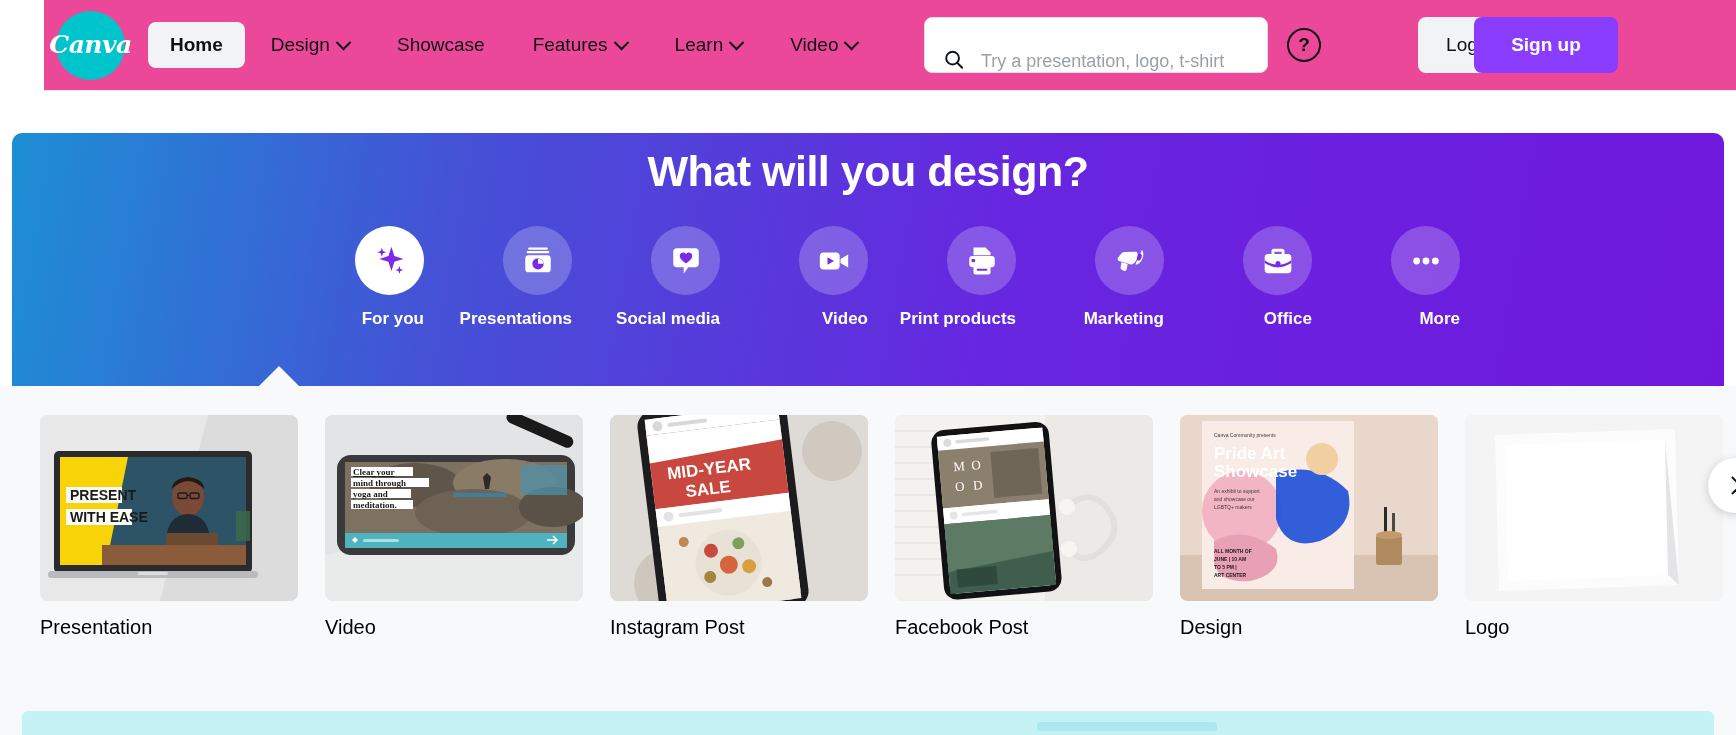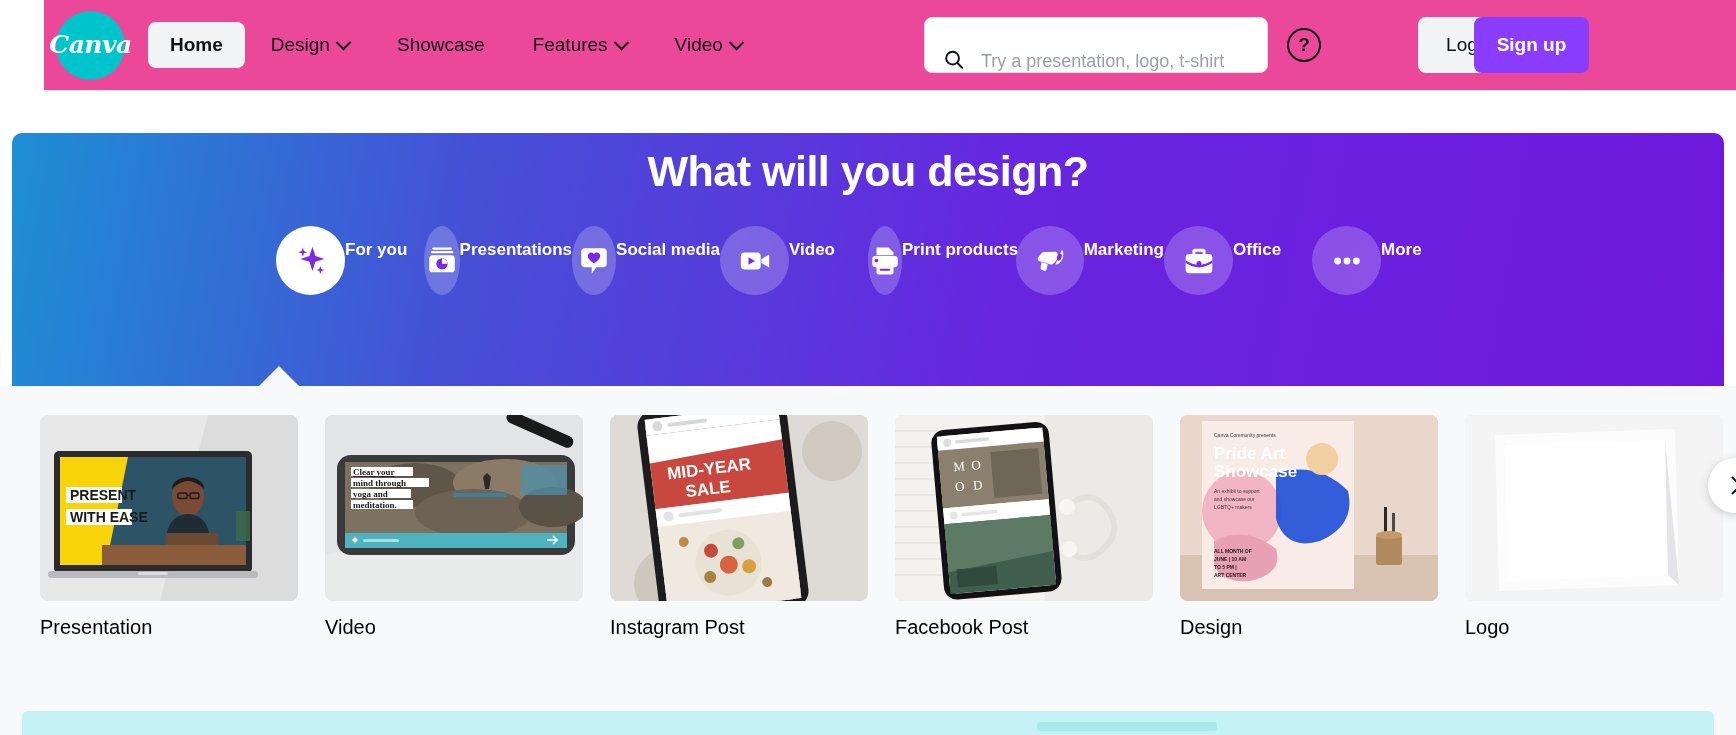--- a/index.html
+++ b/index.html
@@ -92,21 +92,21 @@
     position: absolute; left: 1374px;
     width: 108px; height: 56px;
     background: #f2f3f5;
     border-radius: 8px;
     display: flex; align-items: center; justify-content: center;
     font-size: 19px; color: #0d1216;
     cursor: pointer;
   }
   .signup-btn {
     position: absolute; left: 1430px;
-    width: 115px; height: 56px;
+    width: 144px; height: 56px;
     background: #8b3dff;
     border-radius: 8px;
     display: flex; align-items: center; justify-content: center;
     font-size: 19px; font-weight: 700; color: #fff;
     cursor: pointer;
   }
 
   
   .hero {
     margin: 42px 12px 0 12px;
@@ -123,21 +123,21 @@
     margin-top: 14px;
     letter-spacing: -0.5px;
   }
   .cats {
     display: flex;
     gap: 0;
     margin-top: 30px;
   }
   .cat {
     width: 148px;
-    display: flex; flex-direction: row; align-items: flex-start;
+    display: flex; flex-direction: column; align-items: flex-end;
     cursor: pointer;
   }
   .cat-circle {
     width: 69px; height: 69px;
     border-radius: 50%;
     background: rgba(255,255,255,0.22);
     display: flex; align-items: center; justify-content: center;
   }
   .cat.active .cat-circle { background: #ffffff; }
   .cat-label {
@@ -230,20 +230,24 @@
     </div>
     <div class="nav-item">
       <span>Design</span>
       <span class="chev"></span>
     </div>
     <div class="nav-item">
       <span>Showcase</span>
     </div>
     <div class="nav-item">
       <span>Features</span>
+      <span class="chev"></span>
+    </div>
+    <div class="nav-item">
+      <span>Learn</span>
       <span class="chev"></span>
     </div>
     <div class="nav-item">
       <span>Video</span>
       <span class="chev"></span>
     </div>
   </div>
 
   <div class="search-wrap">
     <svg width="25" height="25" viewBox="0 0 24 24">

